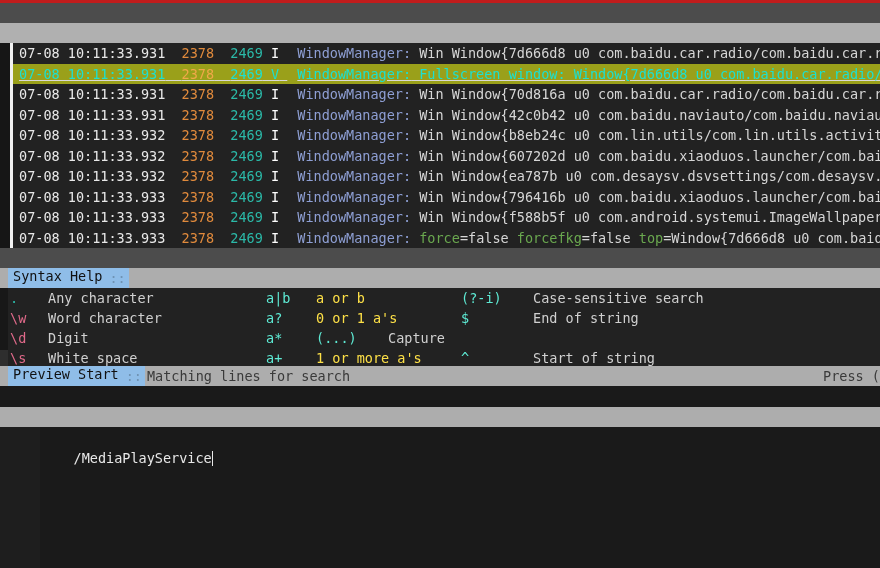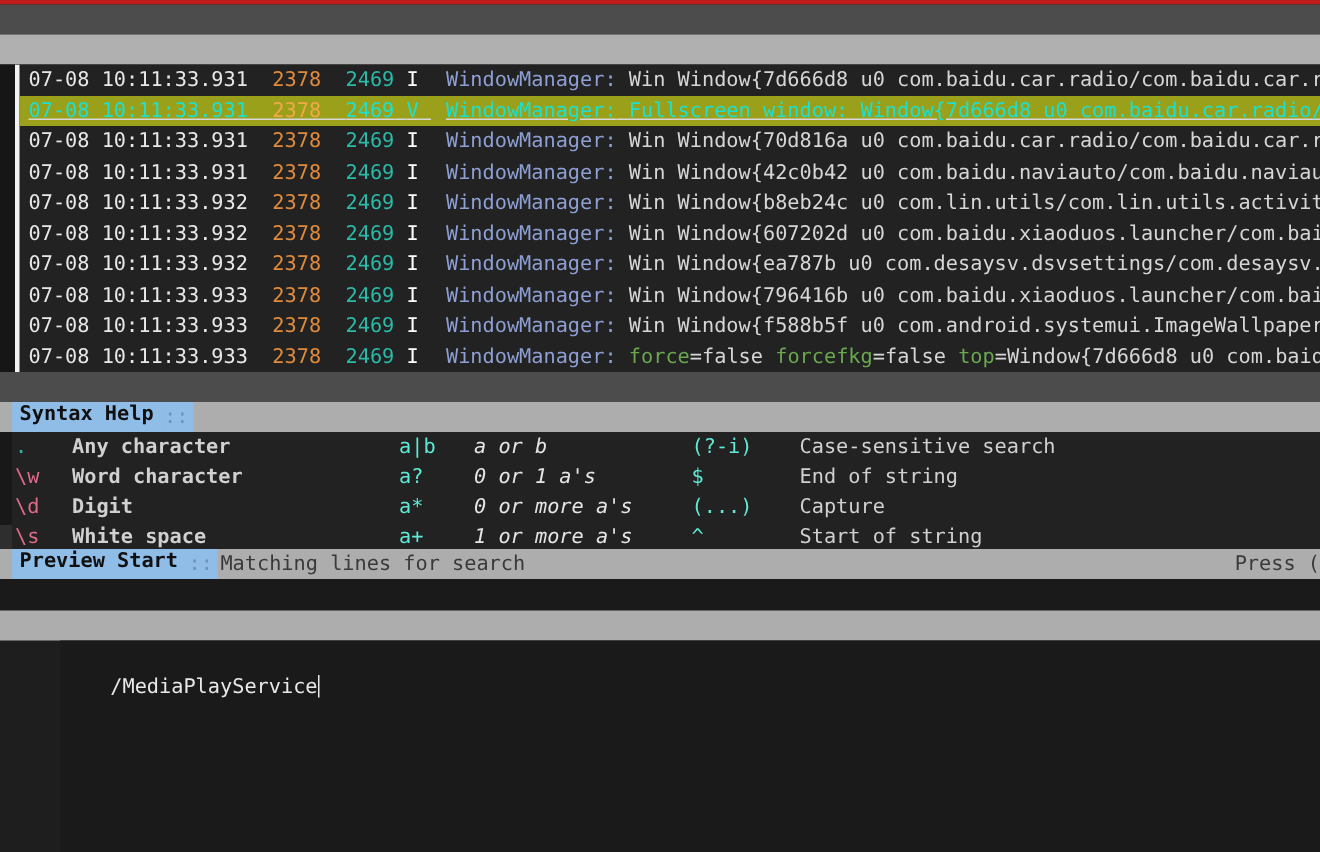--- a/index.html
+++ b/index.html
@@ -115,21 +115,21 @@
   .titlebar {
     background: #adadad;
     color: #101010;
     padding-left: 8px;
     display: flex;
     align-items: center;
   }
   .titlebar .pill {
     background: #8fbde8;
     color: #101010;
-    font-weight: bold;
+    font-weight: normal;
     padding: 0 7px 0 5px;
     height: 24px;
     display: inline-block;
   }
   .titlebar .pillsep {
     background: #8fbde8;
     color: #6f93b4;
     padding: 0 3px 0 0;
     height: 20px;
     display: inline-block;
@@ -169,29 +169,29 @@
     position: absolute;
     left: 10px; top: 0; right: 0; bottom: 0;
     color: #d0d0d0;
   }
   .hrow {
     height: 20px; line-height: 20px;
     white-space: pre;
     display: flex;
   }
   .col-sym  { width: 38px; flex: 0 0 38px; }
-  .col-desc { width: 218px; flex: 0 0 218px; font-weight: bold; }
+  .col-desc { width: 218px; flex: 0 0 218px; }
   .col-sym2 { width: 50px; flex: 0 0 50px; }
   .col-desc2{ width: 145px; flex: 0 0 145px; }
   .col-sym3 { width: 72px; flex: 0 0 72px; }
   .col-desc3{ flex: 1 1 auto; }
   .k-sym    { color: #e06a8a; }
   .k-sym-c  { color: #5eead4; }
   .k-dot    { color: #2bb9a8; }
-  .k-text   { color: #e5e5e5; font-style: italic; }
+  .k-text   { color: #fde047; }
 
   
   .previewline {
     background: #1a1a1a;
     height: 21px;
     line-height: 21px;
     white-space: pre;
     overflow: hidden;
     color: #e8e8e8;
     flex: 0 0 auto;
@@ -270,21 +270,21 @@
     <span class="spacer"></span>
   </div>
 
   <div class="helppane">
     <div class="gutter2">
       <div class="thumb2"></div>
     </div>
     <div class="helpinner" id="helpinner">
         <div class="hrow"><div class="col-sym"><span class="k-dot">.</span></div><div class="col-desc">Any character</div><div class="col-sym2"><span class="k-sym-c">a|b</span></div><div class="col-desc2"><span class="k-text">a or b</span></div><div class="col-sym3"><span class="k-sym-c">(?-i)</span></div><div class="col-desc3">Case-sensitive search</div></div>
         <div class="hrow"><div class="col-sym"><span class="k-sym">\w</span></div><div class="col-desc">Word character</div><div class="col-sym2"><span class="k-sym-c">a?</span></div><div class="col-desc2"><span class="k-text">0 or 1 a's</span></div><div class="col-sym3"><span class="k-sym-c">$</span></div><div class="col-desc3">End of string</div></div>
-        <div class="hrow"><div class="col-sym"><span class="k-sym">\d</span></div><div class="col-desc">Digit</div><div class="col-sym2"><span class="k-sym-c">a*</span></div><div class="col-desc2"><span class="k-text">0 or more a's</span></div><div class="col-sym3"><span class="k-sym-c">(...)</span></div><div class="col-desc3">Capture</div></div>
+        <div class="hrow"><div class="col-sym"><span class="k-sym">\d</span></div><div class="col-desc">Digit</div><div class="col-sym2"><span class="k-sym-c">a*</span></div><div class="col-sym3"><span class="k-sym-c">(...)</span></div><div class="col-desc3">Capture</div></div>
         <div class="hrow"><div class="col-sym"><span class="k-sym">\s</span></div><div class="col-desc">White space</div><div class="col-sym2"><span class="k-sym-c">a+</span></div><div class="col-desc2"><span class="k-text">1 or more a's</span></div><div class="col-sym3"><span class="k-sym-c">^</span></div><div class="col-desc3">Start of string</div></div>
       </div>
   </div>
 
   <div class="row titlebar">
     <span class="pill">Preview Start</span><span class="pillsep">::</span>
     <span class="desc">Matching lines for search</span>
     <span class="spacer"></span>
     <span class="right">Press (</span>
   </div>

